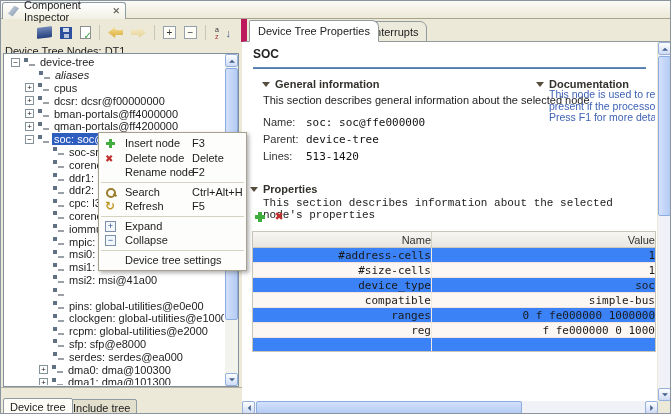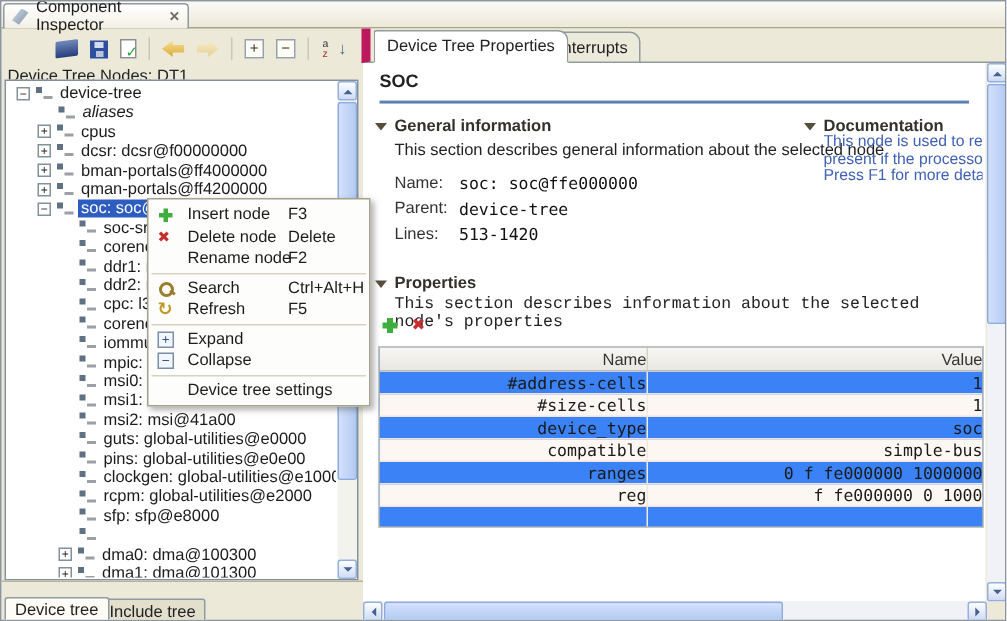--- a/index.html
+++ b/index.html
@@ -257,21 +257,20 @@
           <span class="tlabel">msi1: ms</span>
         </div>
         <div class="trow" style="padding-left: 34px;">
           <span class="exp-spacer"></span>
           <span class="nicon"></span>
           <span class="tlabel">msi2: msi@41a00</span>
         </div>
         <div class="trow" style="padding-left: 34px;">
           <span class="exp-spacer"></span>
           <span class="nicon"></span>
-          <span class="tlabel">guts: global-utilities@e0000</span>
         </div>
         <div class="trow" style="padding-left: 34px;">
           <span class="exp-spacer"></span>
           <span class="nicon"></span>
           <span class="tlabel">pins: global-utilities@e0e00</span>
         </div>
         <div class="trow" style="padding-left: 34px;">
           <span class="exp-spacer"></span>
           <span class="nicon"></span>
           <span class="tlabel">clockgen: global-utilities@e1000</span>
@@ -282,20 +281,21 @@
           <span class="tlabel">rcpm: global-utilities@e2000</span>
         </div>
         <div class="trow" style="padding-left: 34px;">
           <span class="exp-spacer"></span>
           <span class="nicon"></span>
           <span class="tlabel">sfp: sfp@e8000</span>
         </div>
         <div class="trow" style="padding-left: 34px;">
           <span class="exp-spacer"></span>
           <span class="nicon"></span>
+          <span class="tlabel">serdes: serdes@ea000</span>
         </div>
         <div class="trow" style="padding-left: 34px;">
           <span class="exp">+</span>
           <span class="nicon"></span>
           <span class="tlabel">dma0: dma@100300</span>
         </div>
         <div class="trow" style="padding-left: 34px;">
           <span class="exp">+</span>
           <span class="nicon"></span>
           <span class="tlabel">dma1: dma@101300</span>
@@ -314,21 +314,21 @@
 
   <div class="rp-tabbar">
     <div class="rtab active">Device Tree Properties</div>
     <div class="rtab inactive">Interrupts</div>
   </div>
 
   <div class="rp-content">
     <div class="rp-title">SOC</div>
     <div class="rp-rule"></div>
 
-    <div class="sec-head" style="left:8px;top:36px;">
+    <div class="sec-head" style="left:20px;top:36px;">
       <span class="twistie"></span>
       <span>General information</span>
     </div>
     <div class="gen-desc" style="left:21px;top:52px;">This section describes general information about the selected node</div>
     <div id="gen-fields">
         <div class="gfield" style="top: 74px;">
           <span class="gf-label">Name:</span>
           <span class="gf-value">soc: soc@ffe000000</span>
         </div>
         <div class="gfield" style="top: 91px;">

